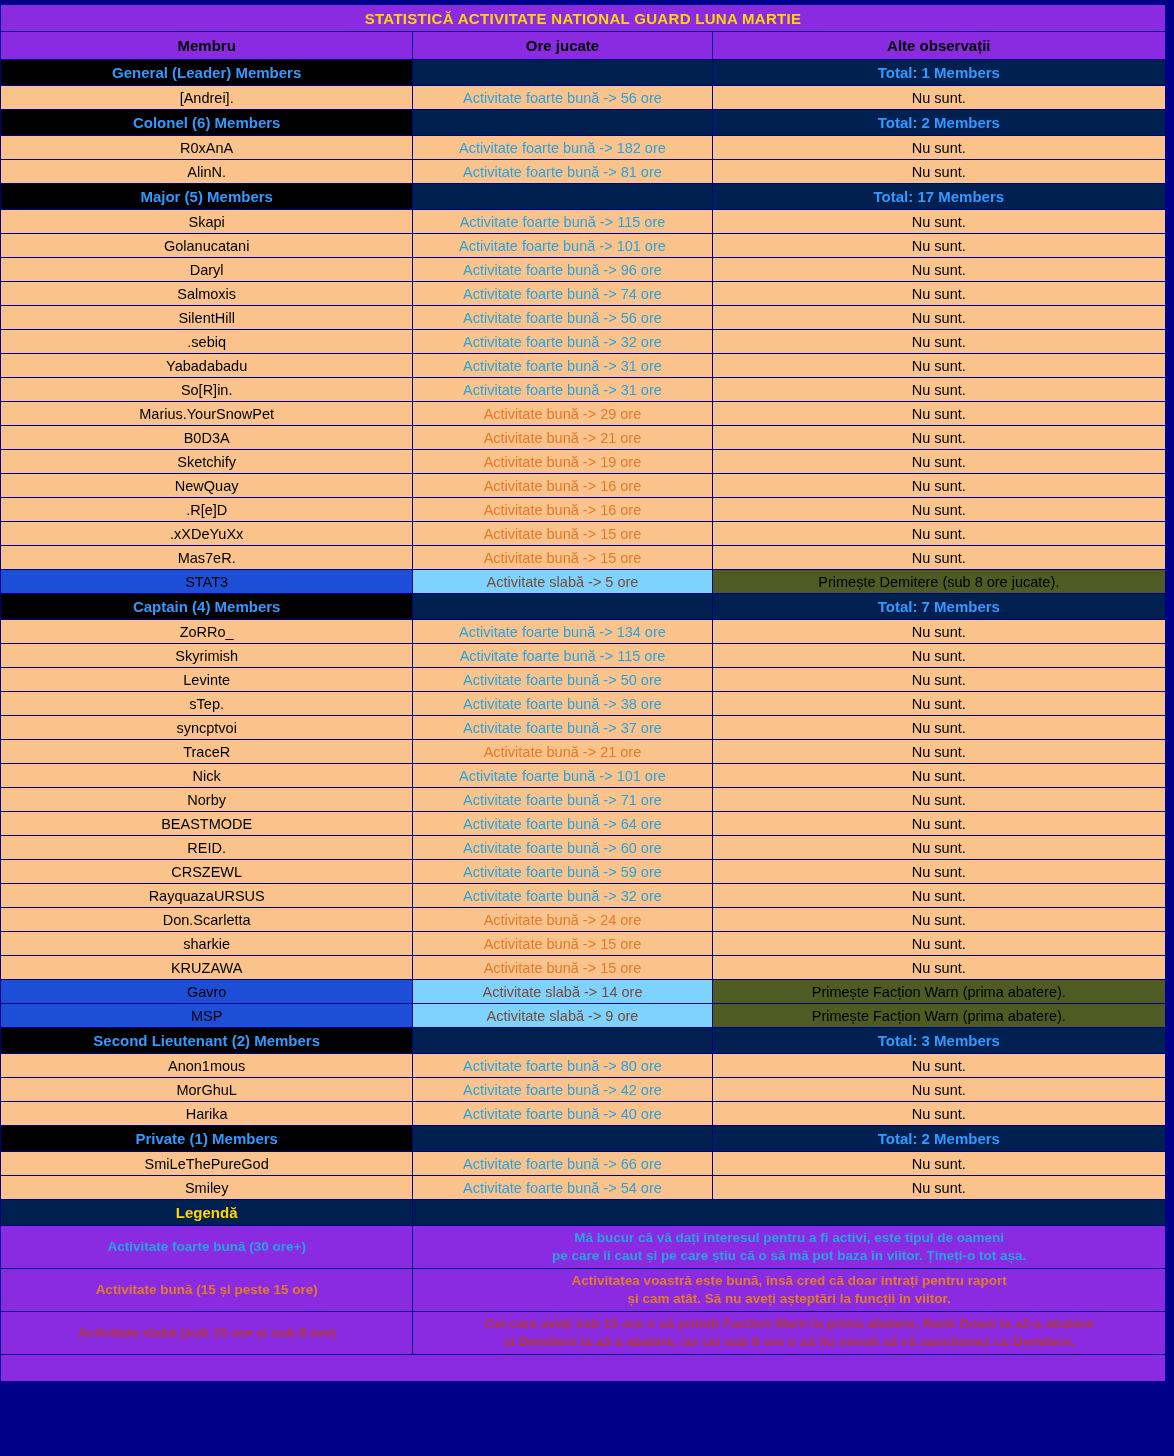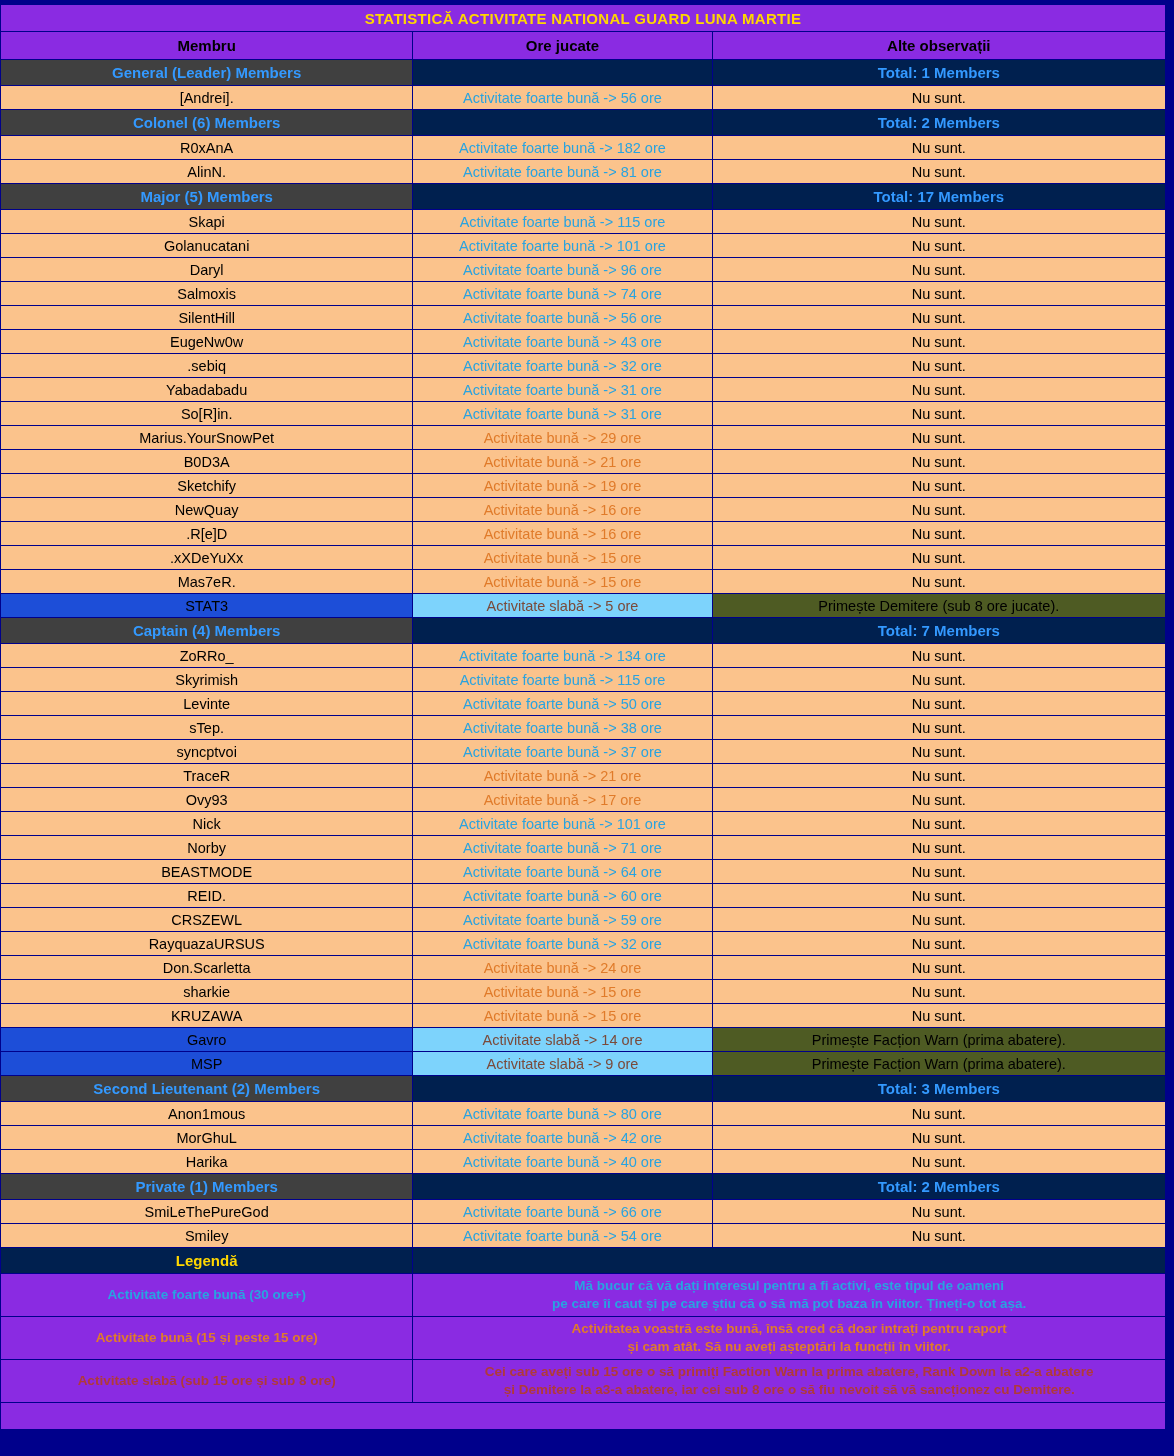--- a/index.html
+++ b/index.html
@@ -8,21 +8,21 @@
   table{border-collapse:collapse;width:1166px;table-layout:fixed;}
   td{border:1px solid #00008b;padding:0;height:23px;font-size:14.5px;text-align:center;vertical-align:middle;white-space:nowrap;overflow:hidden;}
   .c0{width:412px;}
   .c1{width:299px;}
   .c2{width:453px;}
   
   .title{background:#8a2be2;color:#ffd700;font-weight:bold;font-size:15px;letter-spacing:.3px;height:26px;}
   
   .hdr{background:#8a2be2;color:#000;font-weight:bold;font-size:15px;height:27px;}
   
-  .rank{background:#404040;color:#3399ff;font-weight:bold;font-size:15px;height:25px;}
+  .rank{background:#000000;color:#3399ff;font-weight:bold;font-size:15px;height:25px;}
   .rank.empty{background:#00204f;}
   .total{background:#00204f;color:#3399ff;font-weight:bold;font-size:15px;}
   
   .mem{background:#fbc38c;color:#000;}
   .act-high{background:#fbc38c;color:#29a3e0;}
   .act-mid{background:#fbc38c;color:#e07b2a;}
   .obs{background:#fbc38c;color:#000;}
   
   .sanc{background:#1d4ed8;color:#000;}
   .sanc-act{background:#7dd3fc;color:#7a4a3a;}
@@ -105,25 +105,20 @@
           <td class="mem">Salmoxis</td>
           <td class="act-high">Activitate foarte bună -&gt; 74 ore</td>
           <td class="obs">Nu sunt.</td>
         </tr>
         <tr>
           <td class="mem">SilentHill</td>
           <td class="act-high">Activitate foarte bună -&gt; 56 ore</td>
           <td class="obs">Nu sunt.</td>
         </tr>
         <tr>
-          <td class="mem">EugeNw0w</td>
-          <td class="act-high">Activitate foarte bună -&gt; 43 ore</td>
-          <td class="obs">Nu sunt.</td>
-        </tr>
-        <tr>
           <td class="mem">.sebiq</td>
           <td class="act-high">Activitate foarte bună -&gt; 32 ore</td>
           <td class="obs">Nu sunt.</td>
         </tr>
         <tr>
           <td class="mem">Yabadabadu</td>
           <td class="act-high">Activitate foarte bună -&gt; 31 ore</td>
           <td class="obs">Nu sunt.</td>
         </tr>
         <tr>
@@ -197,25 +192,20 @@
           <td class="obs">Nu sunt.</td>
         </tr>
         <tr>
           <td class="mem">syncptvoi</td>
           <td class="act-high">Activitate foarte bună -&gt; 37 ore</td>
           <td class="obs">Nu sunt.</td>
         </tr>
         <tr>
           <td class="mem">TraceR</td>
           <td class="act-mid">Activitate bună -&gt; 21 ore</td>
-          <td class="obs">Nu sunt.</td>
-        </tr>
-        <tr>
-          <td class="mem">Ovy93</td>
-          <td class="act-mid">Activitate bună -&gt; 17 ore</td>
           <td class="obs">Nu sunt.</td>
         </tr>
         <tr>
           <td class="mem">Nick</td>
           <td class="act-high">Activitate foarte bună -&gt; 101 ore</td>
           <td class="obs">Nu sunt.</td>
         </tr>
         <tr>
           <td class="mem">Norby</td>
           <td class="act-high">Activitate foarte bună -&gt; 71 ore</td>

